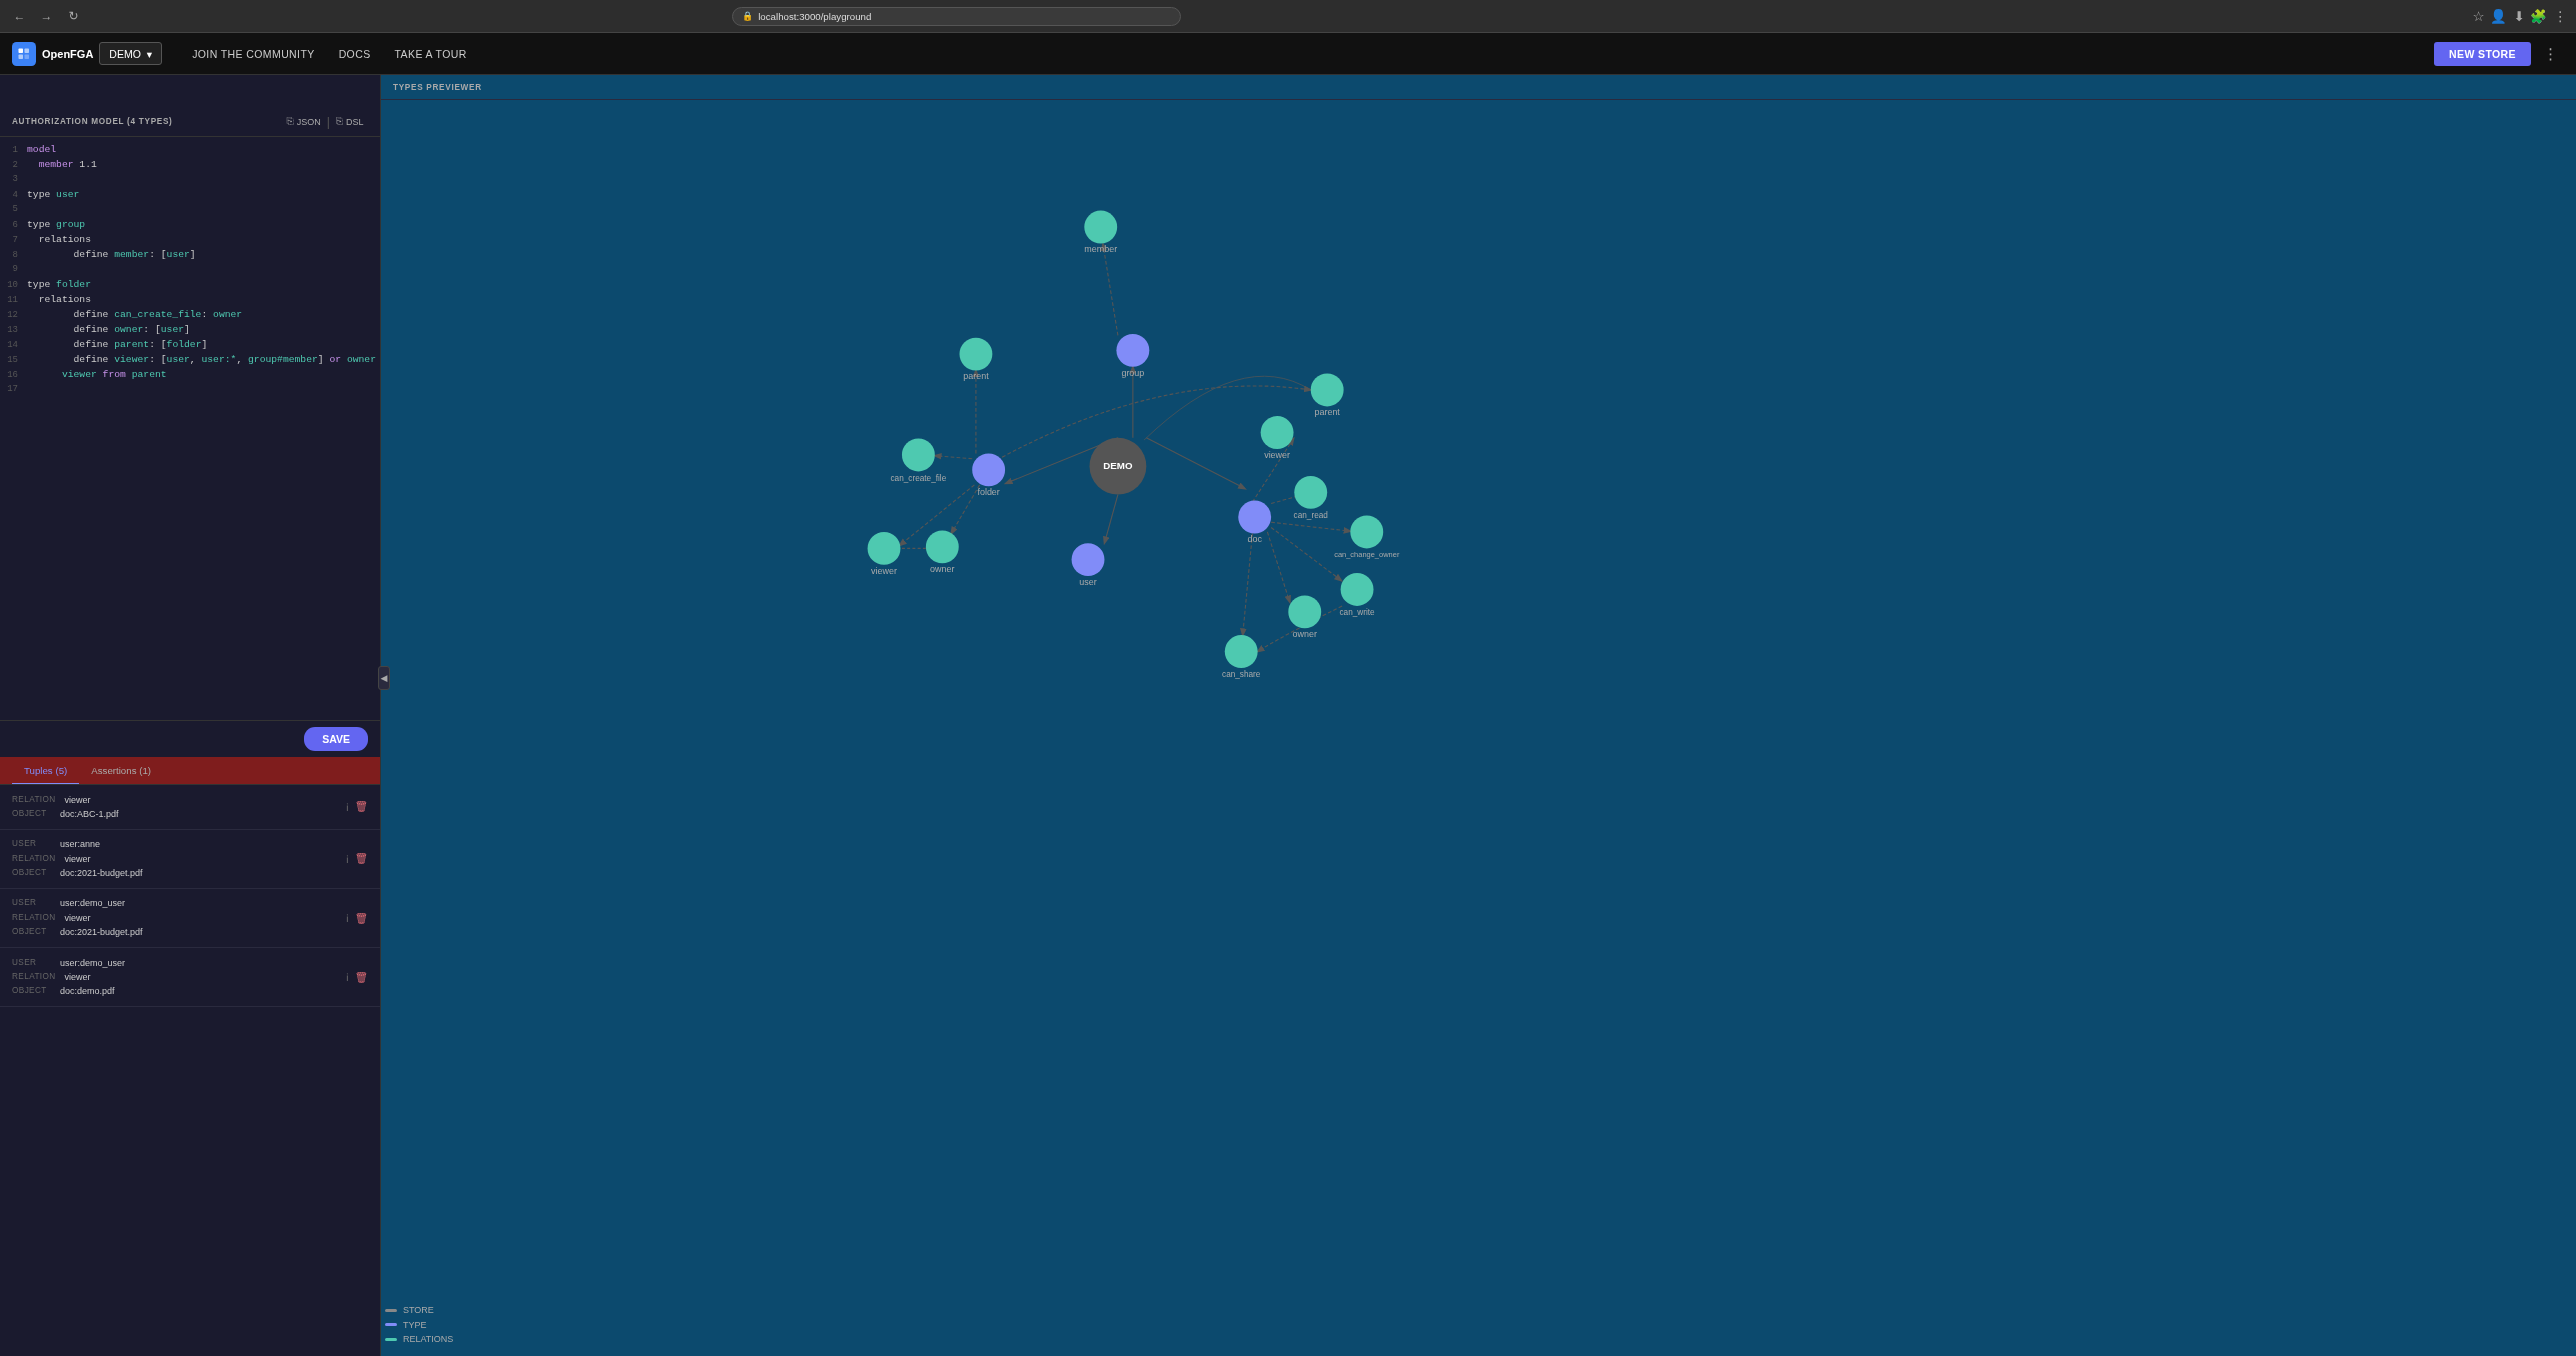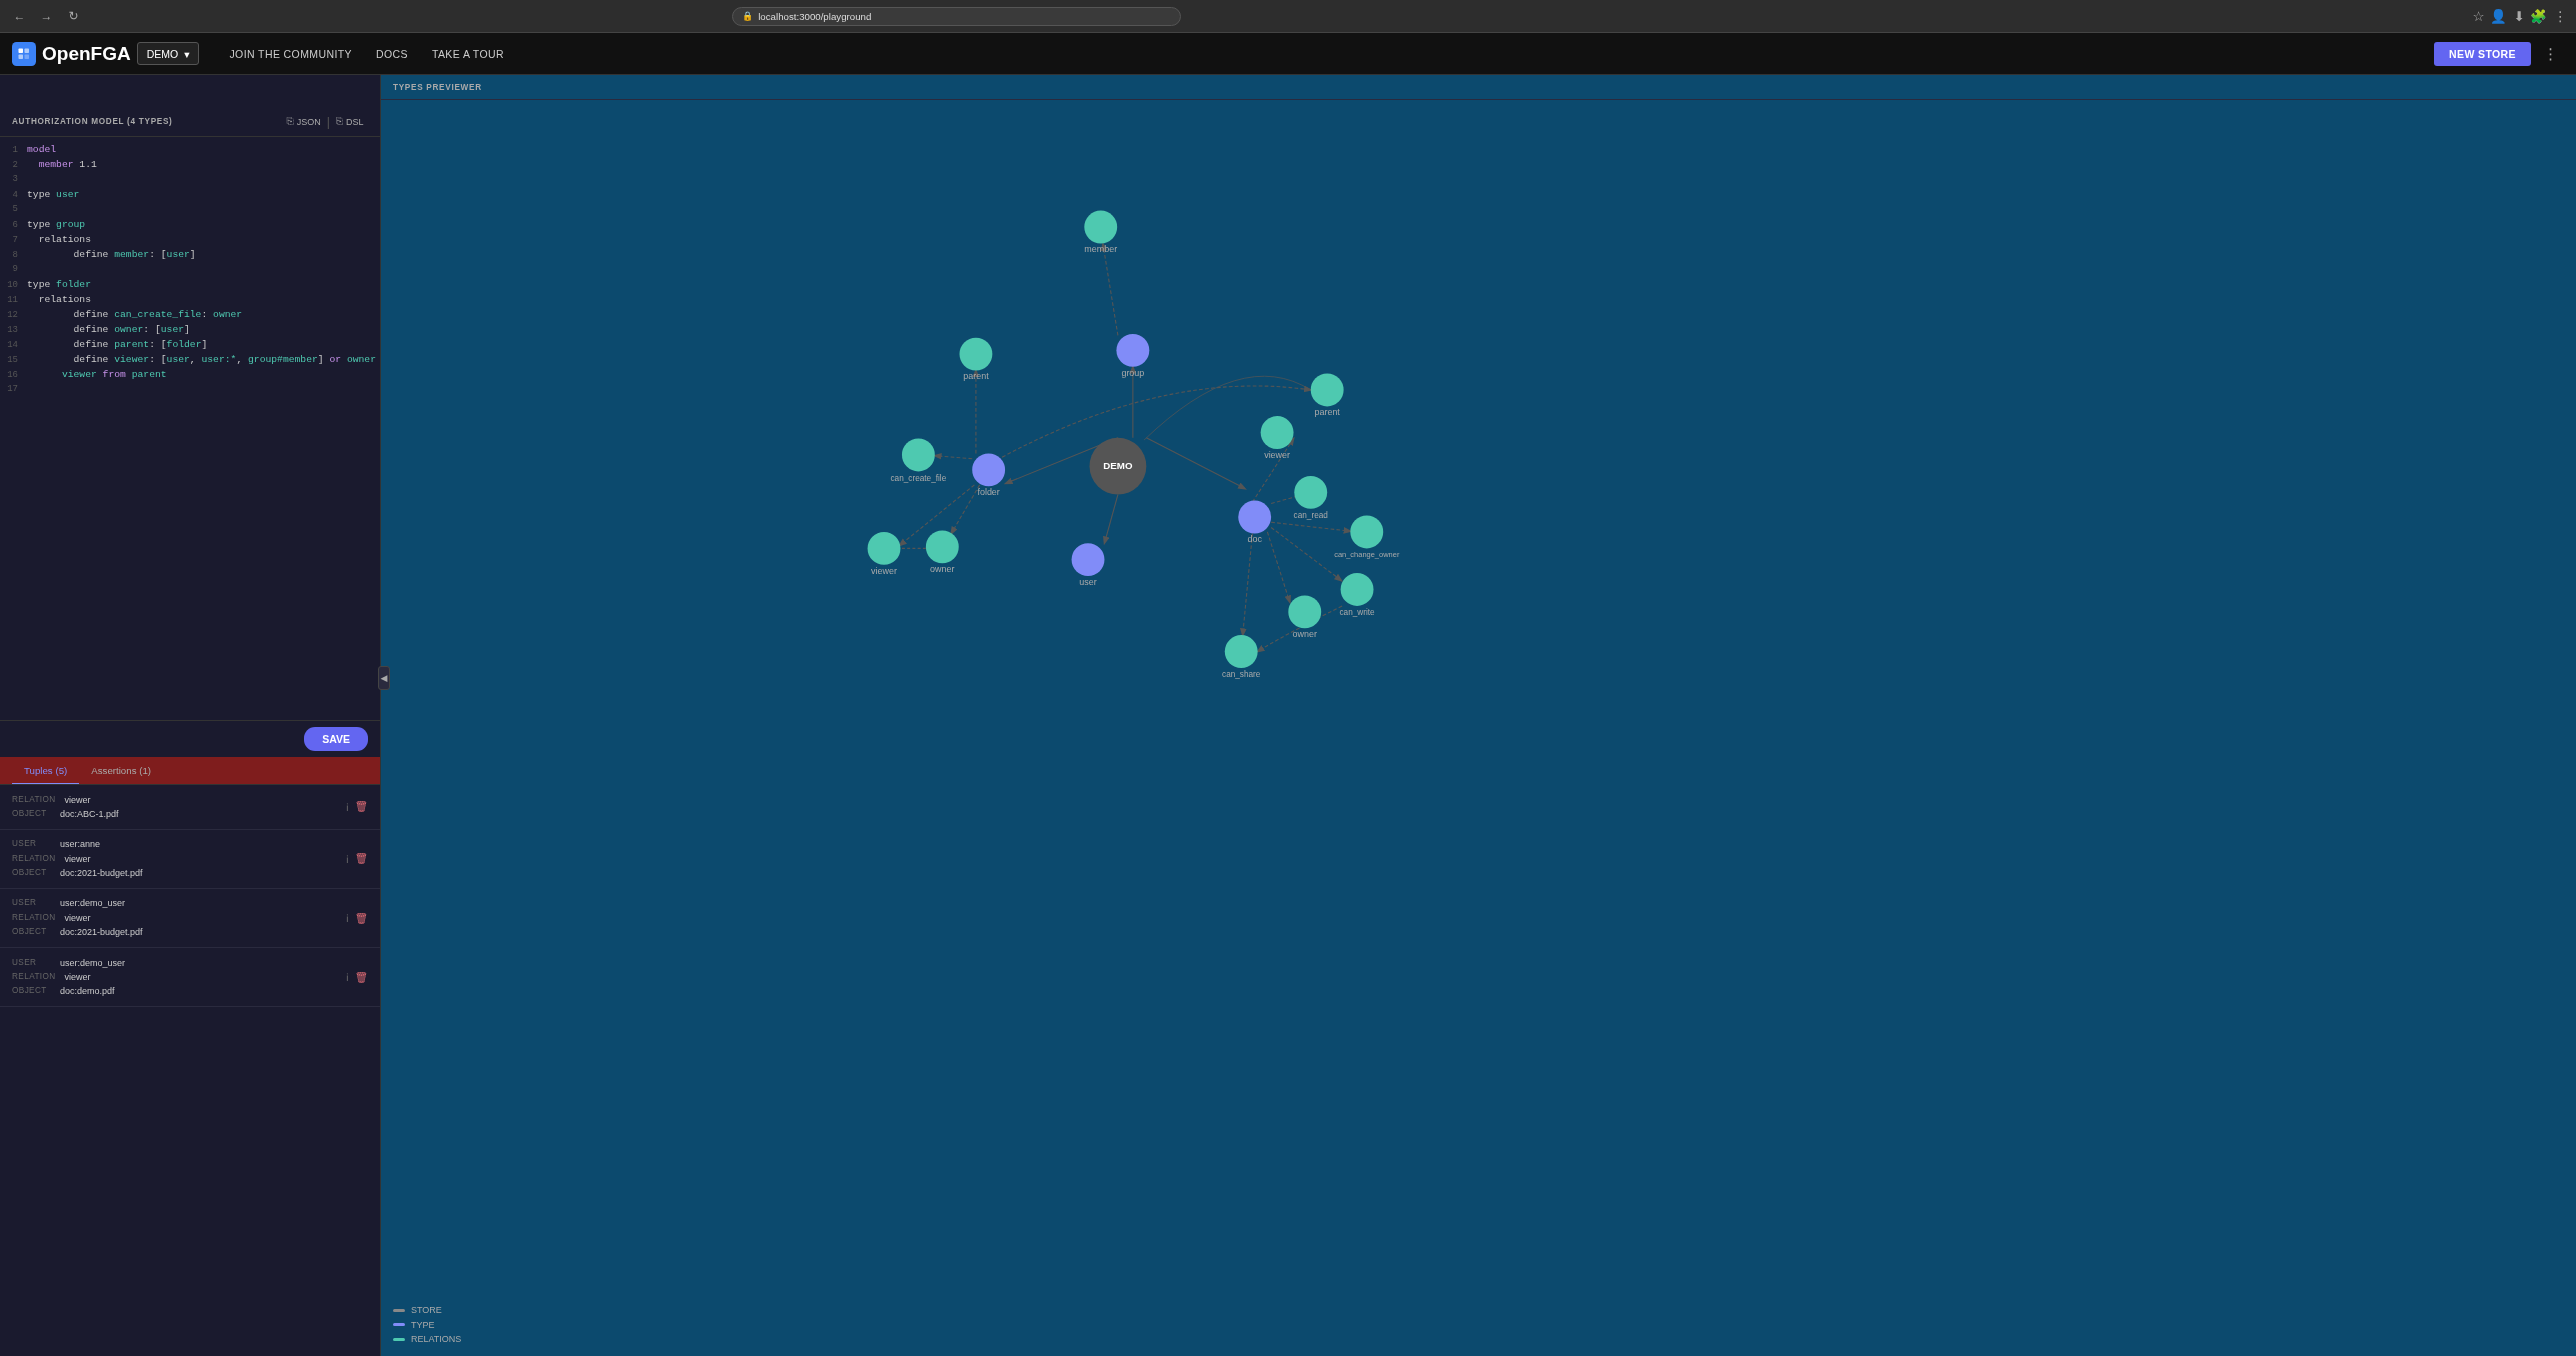--- a/index.html
+++ b/index.html
@@ -42,21 +42,21 @@
     }
     .logo-area {
       display: flex; align-items: center; gap: 6px; margin-right: 6px;
     }
     .logo-icon {
       width: 24px; height: 24px;
       background: #3b82f6; border-radius: 4.5px;
       display: flex; align-items: center; justify-content: center;
       font-size: 12px;
     }
-    .logo-text { font-size: 19px; font-weight: 700; color: #fff; }
+    .logo-text { font-size: 11px; font-weight: 700; color: #fff; }
     .demo-dropdown {
       background: #222; border: 0.7px solid #555; color: #fff;
       padding: 4.5px 9px; border-radius: 3px; font-size: 10.5px;
       display: flex; align-items: center; gap: 6px; cursor: pointer;
       margin-right: 18px;
     }
     .nav-link {
       color: #ccc; font-size: 10.5px; font-weight: 500;
       padding: 6px 12px; cursor: pointer; text-decoration: none;
       letter-spacing: 0.4px;
@@ -217,21 +217,21 @@
       position: relative;
     }
     .graph-canvas svg {
       width: 100%; height: 100%;
     }
 
     
     .graph-legend {
       position: absolute;
       bottom: 12px;
-      left: 12px;
+      left: 4px;
       display: flex;
       flex-direction: column;
       gap: 4.5px;
     }
     .legend-item {
       display: flex; align-items: center; gap: 6px; font-size: 9px; color: #aaa;
     }
     .legend-dot {
       width: 12px; height: 3px; border-radius: 1.5px;
     }

